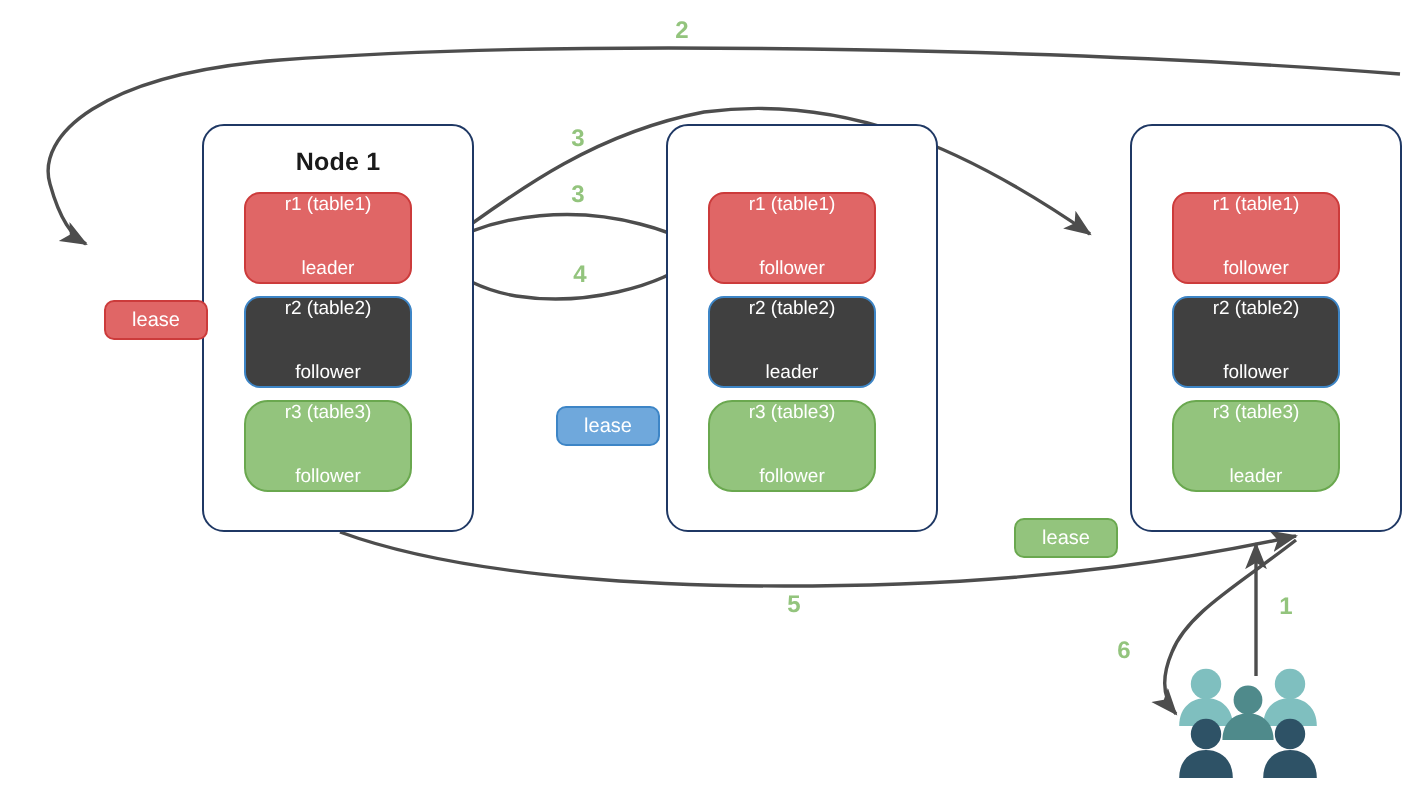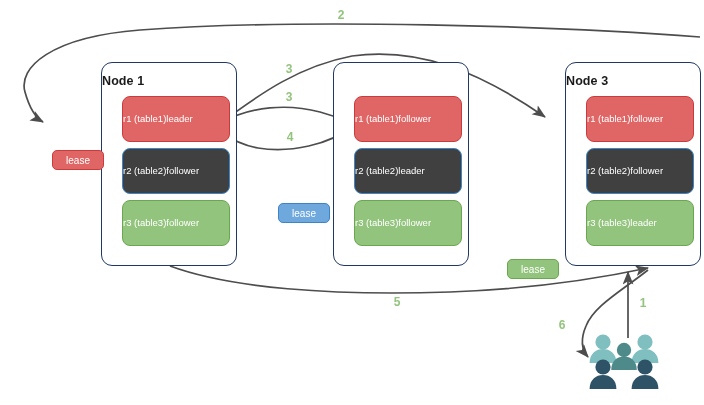--- a/index.html
+++ b/index.html
@@ -4,33 +4,33 @@
 <style>
   html,body{margin:0;padding:0;background:#ffffff;}
   body{width:704px;height:405px;position:relative;overflow:hidden;
        font-family:"Liberation Sans","DejaVu Sans",sans-serif;}
   #stage{position:absolute;left:0;top:0;width:704px;height:405px;}
   svg.layer{position:absolute;left:0;top:0;width:704px;height:405px;pointer-events:none;}
 
   
   .node{position:absolute;border:1.6px solid #1f3864;border-radius:11px;
         background:#ffffff;box-sizing:border-box;}
-  .node-title{position:absolute;left:0;right:0;top:11px;
+  .node-title{position:absolute;left:0;right:0;top:11px;text-align:center;
               font-size:12.5px;font-weight:bold;color:#1a1a1a;letter-spacing:.1px;}
 
   
-  .rep{position:absolute;left:20px;width:108px;height:46px;border-radius:8px;
-       box-sizing:border-box;display:flex;flex-direction:row;align-items:center;
-       justify-content:flex-start;color:#ffffff;font-size:9.5px;line-height:12px;
+  .rep{position:absolute;left:20px;width:84px;height:46px;border-radius:8px;
+       box-sizing:border-box;display:flex;flex-direction:column;align-items:center;
+       justify-content:space-between;color:#ffffff;font-size:9.5px;line-height:12px;
        text-align:center;}
   .rep .l1,.rep .l2{display:block;white-space:nowrap;}
   .rep.red  {background:#e06666;border:1.4px solid #cc3b3b;}
   .rep.blue {background:#404040;border:1.4px solid #3d85c6;}
   .rep.green{background:#93c47d;border:1.4px solid #6aa84f;}
-  .rep.r1{top:33px;} .rep.r2{top:85px;} .rep.r3{top:137px;}
+  .rep.r1{top:33px;} .rep.r2{top:85px;} .rep.r3{top:137px;border-radius:12px;}
 
   
   .lease{position:absolute;width:52px;height:20px;border-radius:5px;box-sizing:border-box;
          display:flex;align-items:center;justify-content:center;
          color:#ffffff;font-size:10px;margin-top:38px;}
   .lease.red  {background:#e06666;border:1.4px solid #cc3b3b;}
   .lease.blue {background:#6fa8dc;border:1.4px solid #3d85c6;}
   .lease.green{background:#93c47d;border:1.4px solid #6aa84f;}
 
   
@@ -93,21 +93,20 @@
       <span class="l1">r2 (table2)</span>
       <span class="l2">leader</span>
     </div>
     <div class="rep green r3">
       <span class="l1">r3 (table3)</span>
       <span class="l2">follower</span>
     </div>
   </div>
 
   <div class="node" id="node3" style="left:565px;top:62px;width:136px;height:204px;">
-    <div class="node-title">Node 3</div>
     <div class="rep red r1">
       <span class="l1">r1 (table1)</span>
       <span class="l2">follower</span>
     </div>
     <div class="rep blue r2">
       <span class="l1">r2 (table2)</span>
       <span class="l2">follower</span>
     </div>
     <div class="rep green r3">
       <span class="l1">r3 (table3)</span>

